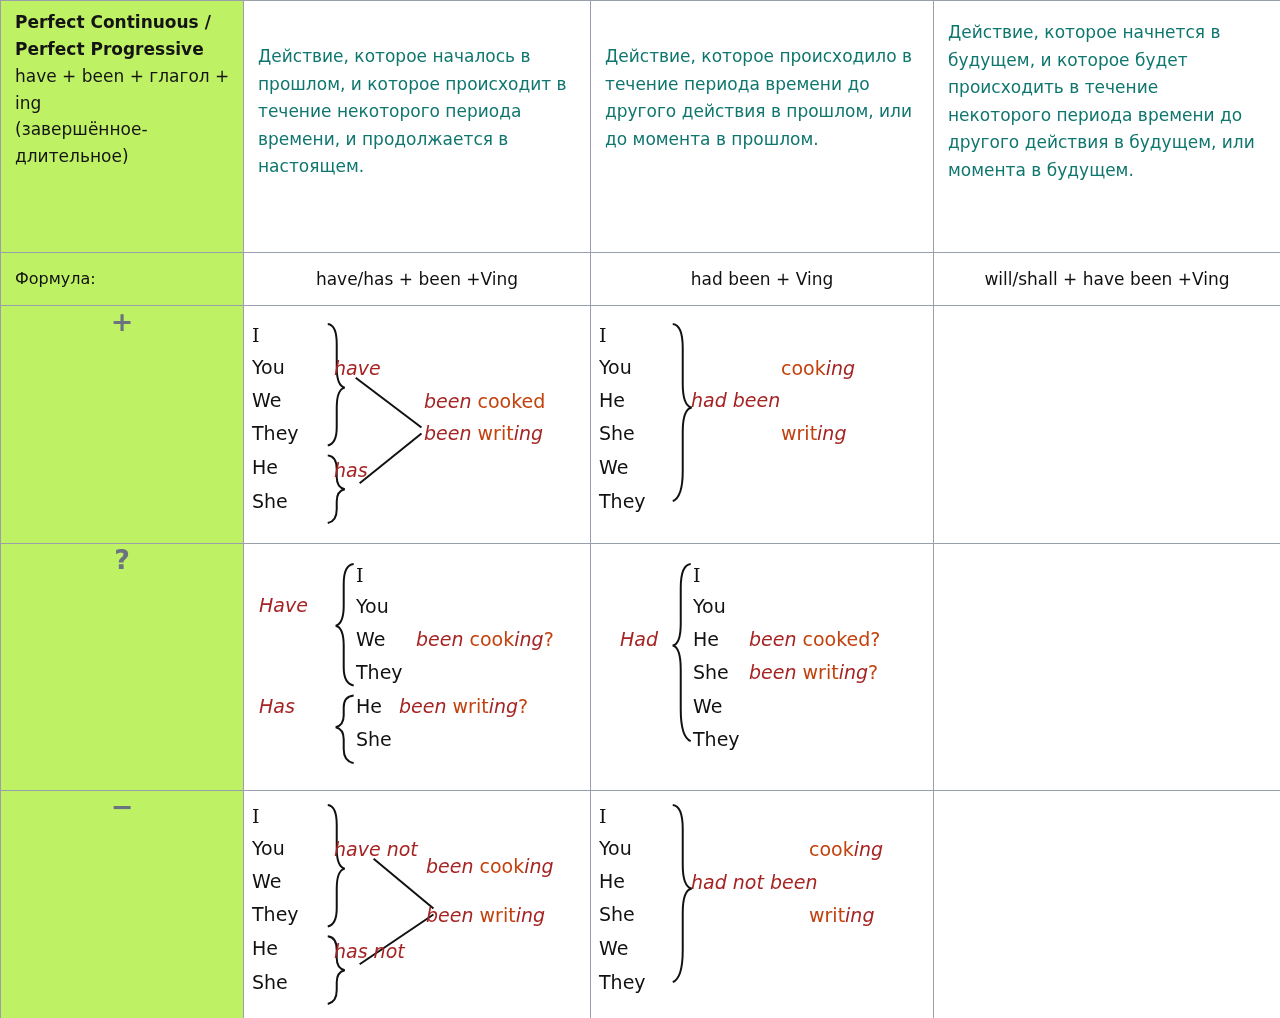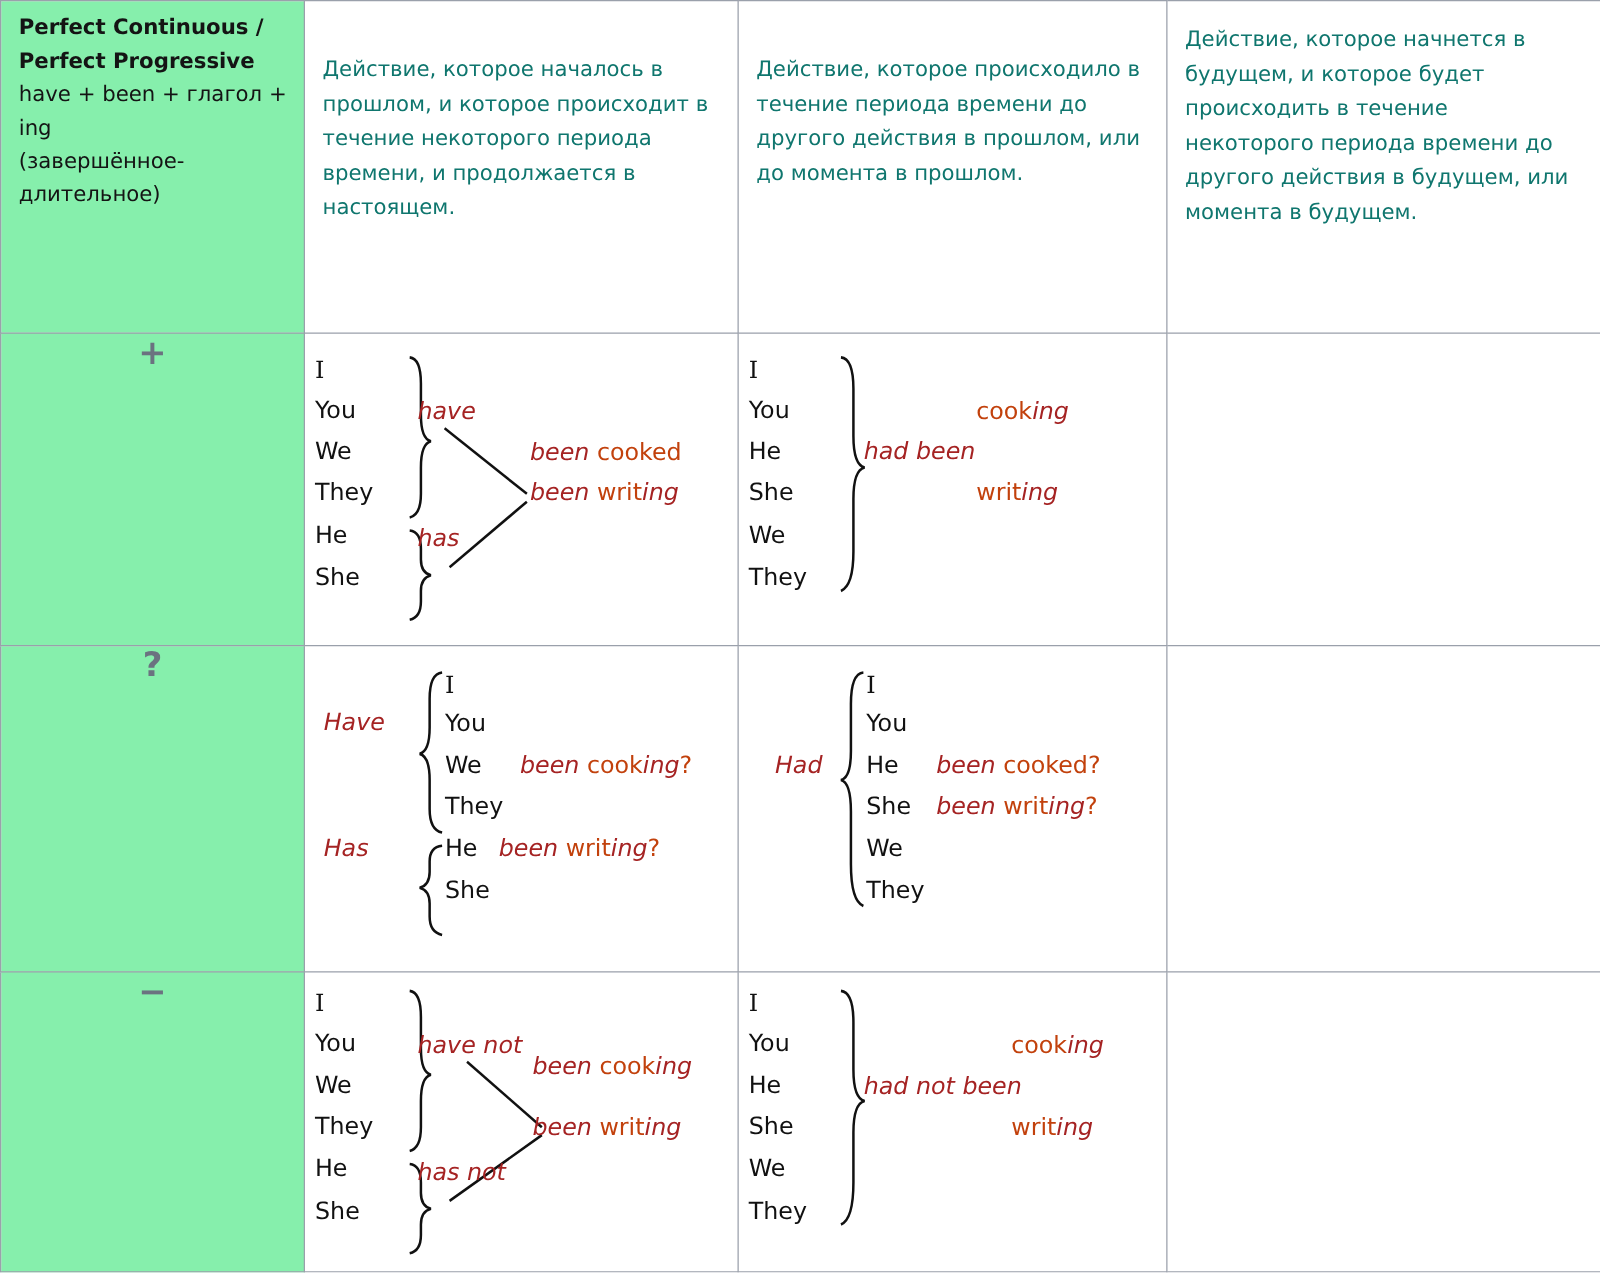--- a/index.html
+++ b/index.html
@@ -22,21 +22,21 @@
     vertical-align: top;
     padding: 0;
   }
   
   col.c-label { width: 243px; }
   col.c-pres  { width: 347px; }
   col.c-past  { width: 343px; }
   col.c-fut   { width: 347px; }
 
   
-  .shade { background: #86efac; }
+  .shade { background: #bef264; }
 
   
   .tense-head {
     padding: 8px 10px 10px 14px;
     font-size: 17px;
     line-height: 1.58;
     color: #141414;
   }
   .tense-head .t-title {
     font-weight: bold;
@@ -133,20 +133,34 @@
       <div class="desc pad-top-more">Действие, которое началось в прошлом, и которое происходит в течение некоторого периода времени, и продолжается в настоящем.</div>
     </td>
     <td>
       <div class="desc pad-top-most">Действие, которое происходило в течение периода времени до другого действия в прошлом, или до момента в прошлом.</div>
     </td>
     <td>
       <div class="desc">Действие, которое начнется в будущем, и которое будет происходить в течение некоторого периода времени до другого действия в будущем, или момента в будущем.</div>
     </td>
   </tr>
 
+  <tr style="height:53px;">
+    <td class="shade">
+      <div class="formula-label">Формула:</div>
+    </td>
+    <td>
+      <div class="formula-cell">have/has + been +Ving</div>
+    </td>
+    <td>
+      <div class="formula-cell">had been + Ving</div>
+    </td>
+    <td>
+      <div class="formula-cell">will/shall + have been +Ving</div>
+    </td>
+  </tr>
 
   <tr style="height:238px;">
     <td class="shade sign-cell">
       <span>+</span>
     </td>
 
     <td>
       <div class="diagram">
         <svg viewBox="0 0 347 238" preserveAspectRatio="none">
 

